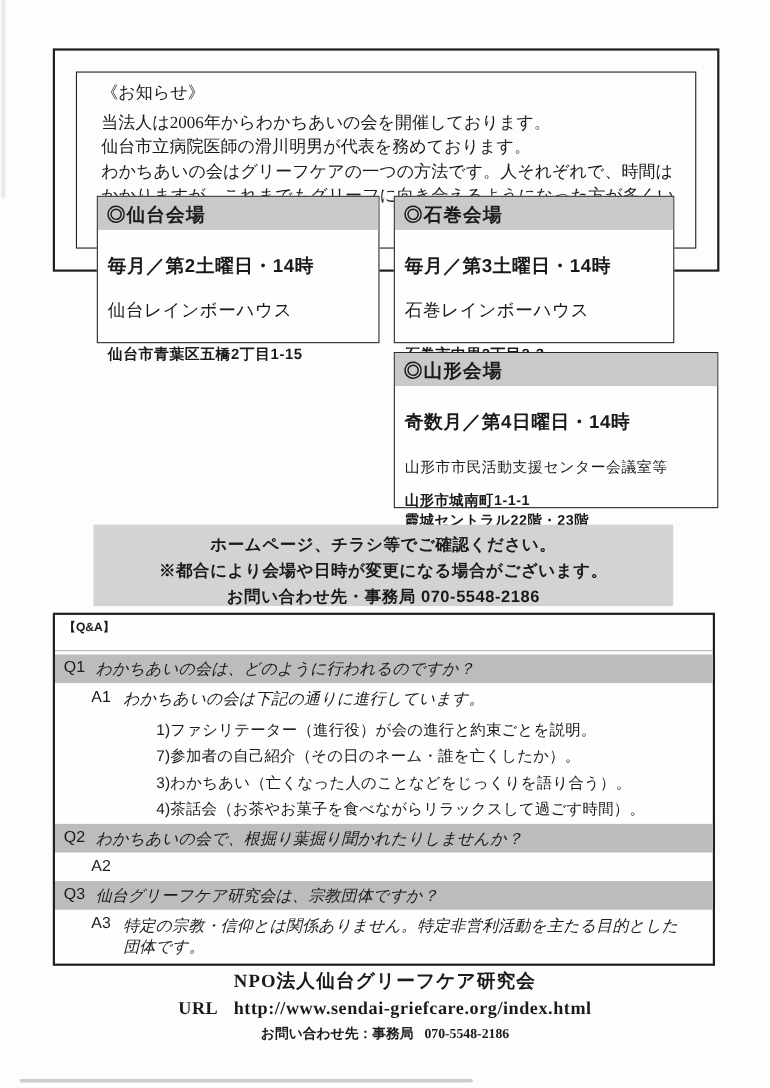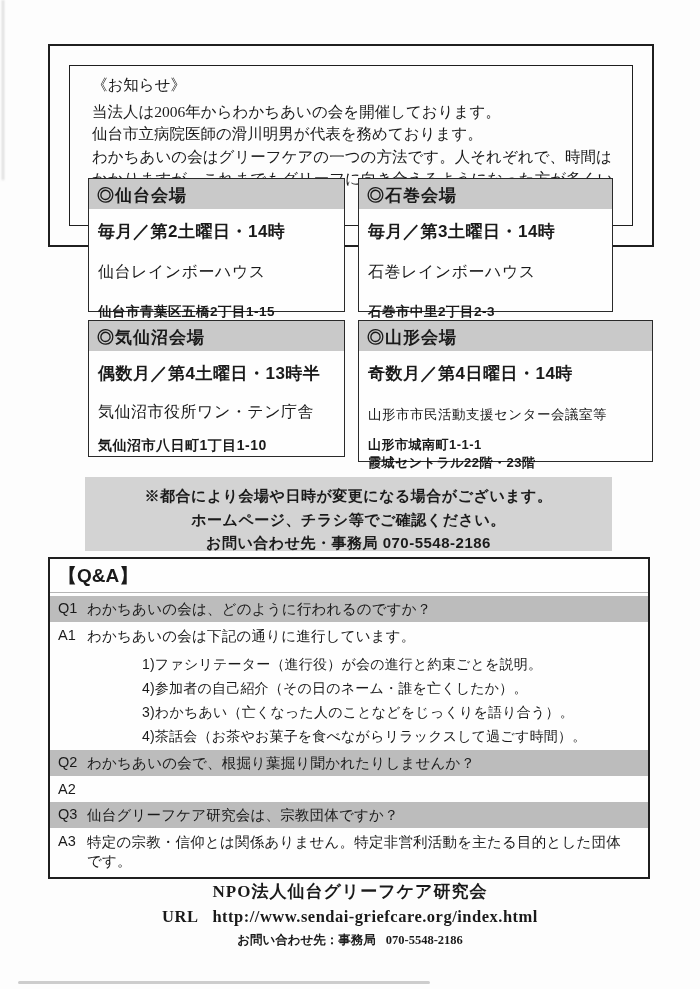--- a/index.html
+++ b/index.html
@@ -37,21 +37,21 @@
   }
   .venue-sendai    { left:88px;  top:178px; width:257px; height:134px; }
   .venue-ishinomaki{ left:358px; top:178px; width:255px; height:134px; }
   .venue-kesennuma { left:88px;  top:320px; width:257px; height:137px; }
   .venue-yamagata  { left:358px; top:320px; width:295px; height:142px; }
   .venue-header{
     background:var(--venue-header-bg);
     font-size:17px; font-weight:600; letter-spacing:1px;
     padding:5px 0 4px 8px; height:30px;
   }
-  .venue-body{ padding:1px 6px 0 9px; }
+  .venue-body{ padding:11px 6px 0 9px; }
   .vline{ letter-spacing:0.5px; white-space:nowrap; }
   .vline-lg{ font-size:17px; font-weight:600; margin-top:10px; }
   .vline-md{ font-size:16px; font-weight:400; margin-top:19px; }
   .vline-sm{ font-size:13.5px; font-weight:600; margin-top:20px; }
   .venue-yamagata .vline-md{ font-size:13.5px; margin-top:21px; }
   .venue-yamagata .vline-sm{ font-size:13px; margin-top:12px; line-height:17.5px; }
   .venue-kesennuma .vline-md{ margin-top:17px; }
   .venue-kesennuma .vline-sm{ margin-top:14px; font-size:14px; }
 
   
@@ -61,30 +61,30 @@
     text-align:center; padding-top:7px;
     font-size:15px; font-weight:600; line-height:23.5px; letter-spacing:0.5px;
   }
 
   
   .qa-box{
     position:absolute; left:48px; top:557px; width:602px;
     border:2px solid var(--border); background:#fefefe;
   }
   .qa-header{
-    font-size:19px; font-weight:700; padding:4px 0 3px 8px;
+    font-size:11px; font-weight:700; padding:4px 0 13px 8px;
     border-bottom:1px solid #b5b5b5;
   }
   .qa-row{ display:flex; align-items:flex-start; font-size:14.5px; }
   .qa-row .lbl{
     flex:0 0 37px; padding-left:8px; font-weight:400;
   }
-  .qa-row .txt{ flex:1; padding-right:26px; letter-spacing:0.2px; }
+  .qa-row .txt{ flex:1; padding-right:26px; letter-spacing:0.2px;font-style:italic; }
   .q-row{ background:var(--q-bar-bg); padding:4px 0 3px 0; margin-top:3px; }
-  .a-row{ background:transparent; padding:5px 0 2px 0; }
+  .a-row{ background:transparent; padding:5px 0 2px 0;margin-left:25px; }
   .a2-row .txt{ line-height:20.5px; }
   .qa-list{ list-style:none; margin:2px 0 4px 92px; }
   .qa-list li{ font-size:14px; margin-top:8px; line-height:16px; letter-spacing:0.2px; }
   .qa-list li:last-child{ margin-bottom:6px; }
   .a3-row{ padding-bottom:6px; }
 
   
   .footer{
     position:absolute; left:0; top:880px; width:700px; text-align:center;
     font-family:"Liberation Serif","DejaVu Serif", serif;
@@ -130,61 +130,53 @@
 
   <section class="venue venue-ishinomaki">
     <div class="venue-header">◎石巻会場</div>
     <div class="venue-body">
       <div class="vline vline-lg">毎月／第3土曜日・14時</div>
       <div class="vline vline-md">石巻レインボーハウス</div>
       <div class="vline vline-sm">石巻市中里2丁目2-3</div>
     </div>
   </section>
 
-  <section class="venue venue-kesennuma">
-    <div class="venue-header">◎気仙沼会場</div>
-    <div class="venue-body">
-      <div class="vline vline-lg">偶数月／第4土曜日・13時半</div>
-      <div class="vline vline-md">気仙沼市役所ワン・テン庁舎</div>
-      <div class="vline vline-sm">気仙沼市八日町1丁目1-10</div>
-    </div>
-  </section>
 
   <section class="venue venue-yamagata">
     <div class="venue-header">◎山形会場</div>
     <div class="venue-body">
       <div class="vline vline-lg">奇数月／第4日曜日・14時</div>
       <div class="vline vline-md">山形市市民活動支援センター会議室等</div>
       <div class="vline vline-sm">
         <div>山形市城南町1-1-1</div>
         <div>霞城セントラル22階・23階</div>
       </div>
     </div>
   </section>
 
   <section class="notice-bar">
+    <div>ホームページ、チラシ等でご確認ください。</div>
     <div>※都合により会場や日時が変更になる場合がございます。</div>
-    <div>ホームページ、チラシ等でご確認ください。</div>
     <div>お問い合わせ先・事務局 070-5548-2186</div>
   </section>
 
   <section class="qa-box">
     <div class="qa-header">【Q&amp;A】</div>
 
     <div class="qa-row q-row">
       <span class="lbl">Q1</span>
       <span class="txt">わかちあいの会は、どのように行われるのですか？</span>
     </div>
     <div class="qa-row a-row">
       <span class="lbl">A1</span>
       <span class="txt">わかちあいの会は下記の通りに進行しています。</span>
     </div>
     <ul class="qa-list">
       <li>1)ファシリテーター（進行役）が会の進行と約束ごとを説明。</li>
-      <li>4)参加者の自己紹介（その日のネーム・誰を亡くしたか）。</li>
+      <li>7)参加者の自己紹介（その日のネーム・誰を亡くしたか）。</li>
       <li>3)わかちあい（亡くなった人のことなどをじっくりを語り合う）。</li>
       <li>4)茶話会（お茶やお菓子を食べながらリラックスして過ごす時間）。</li>
     </ul>
 
     <div class="qa-row q-row">
       <span class="lbl">Q2</span>
       <span class="txt">わかちあいの会で、根掘り葉掘り聞かれたりしませんか？</span>
     </div>
     <div class="qa-row a-row a2-row">
       <span class="lbl">A2</span>

